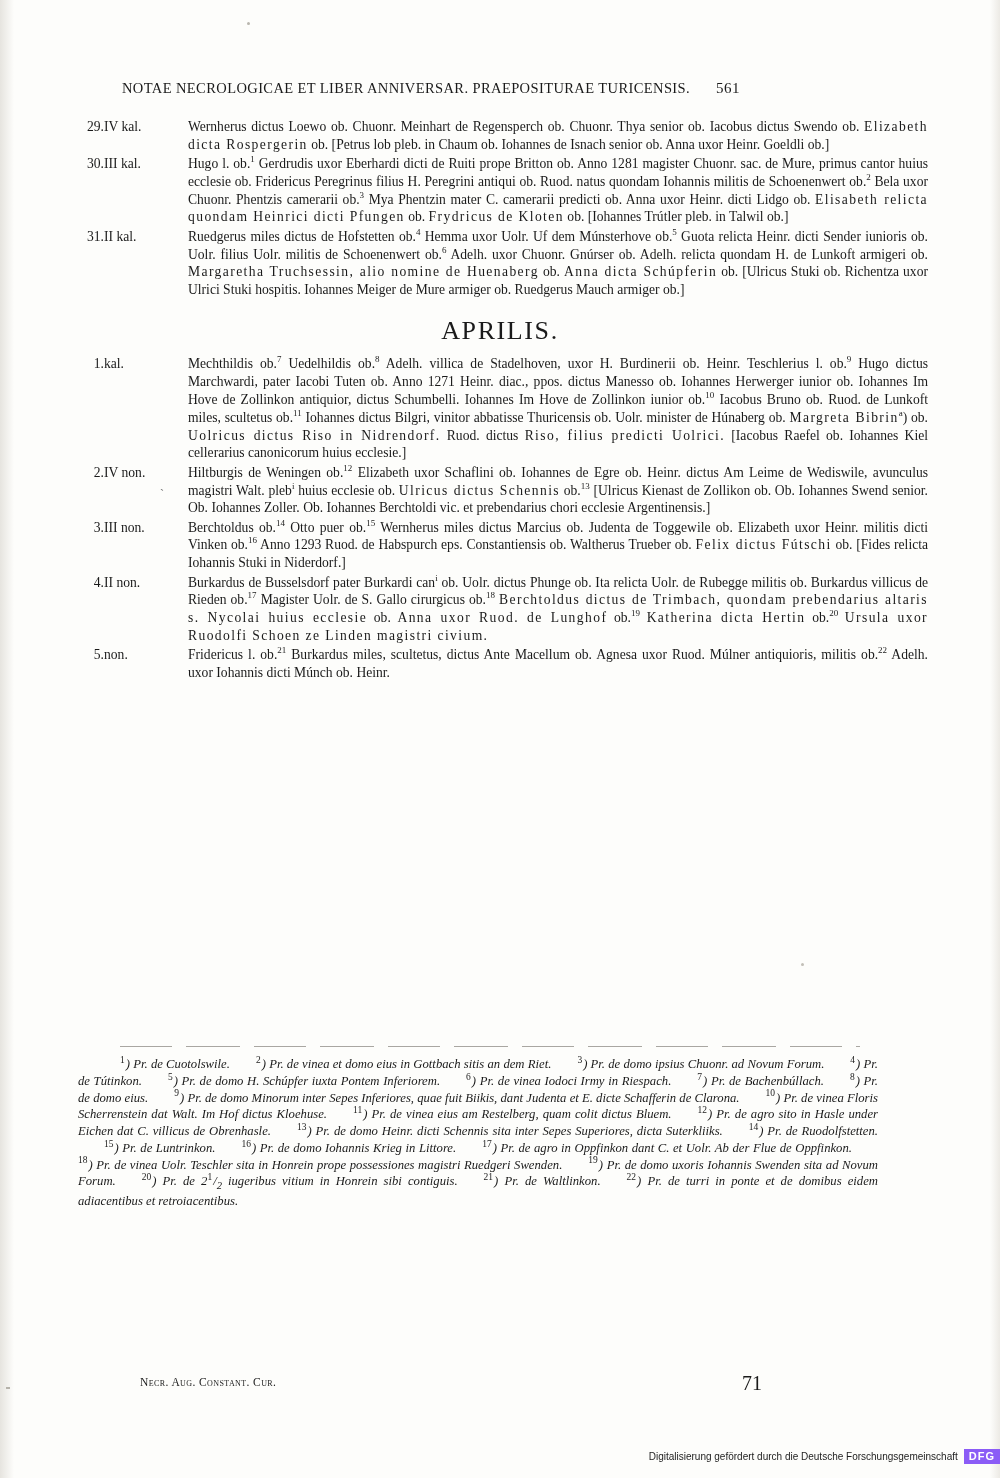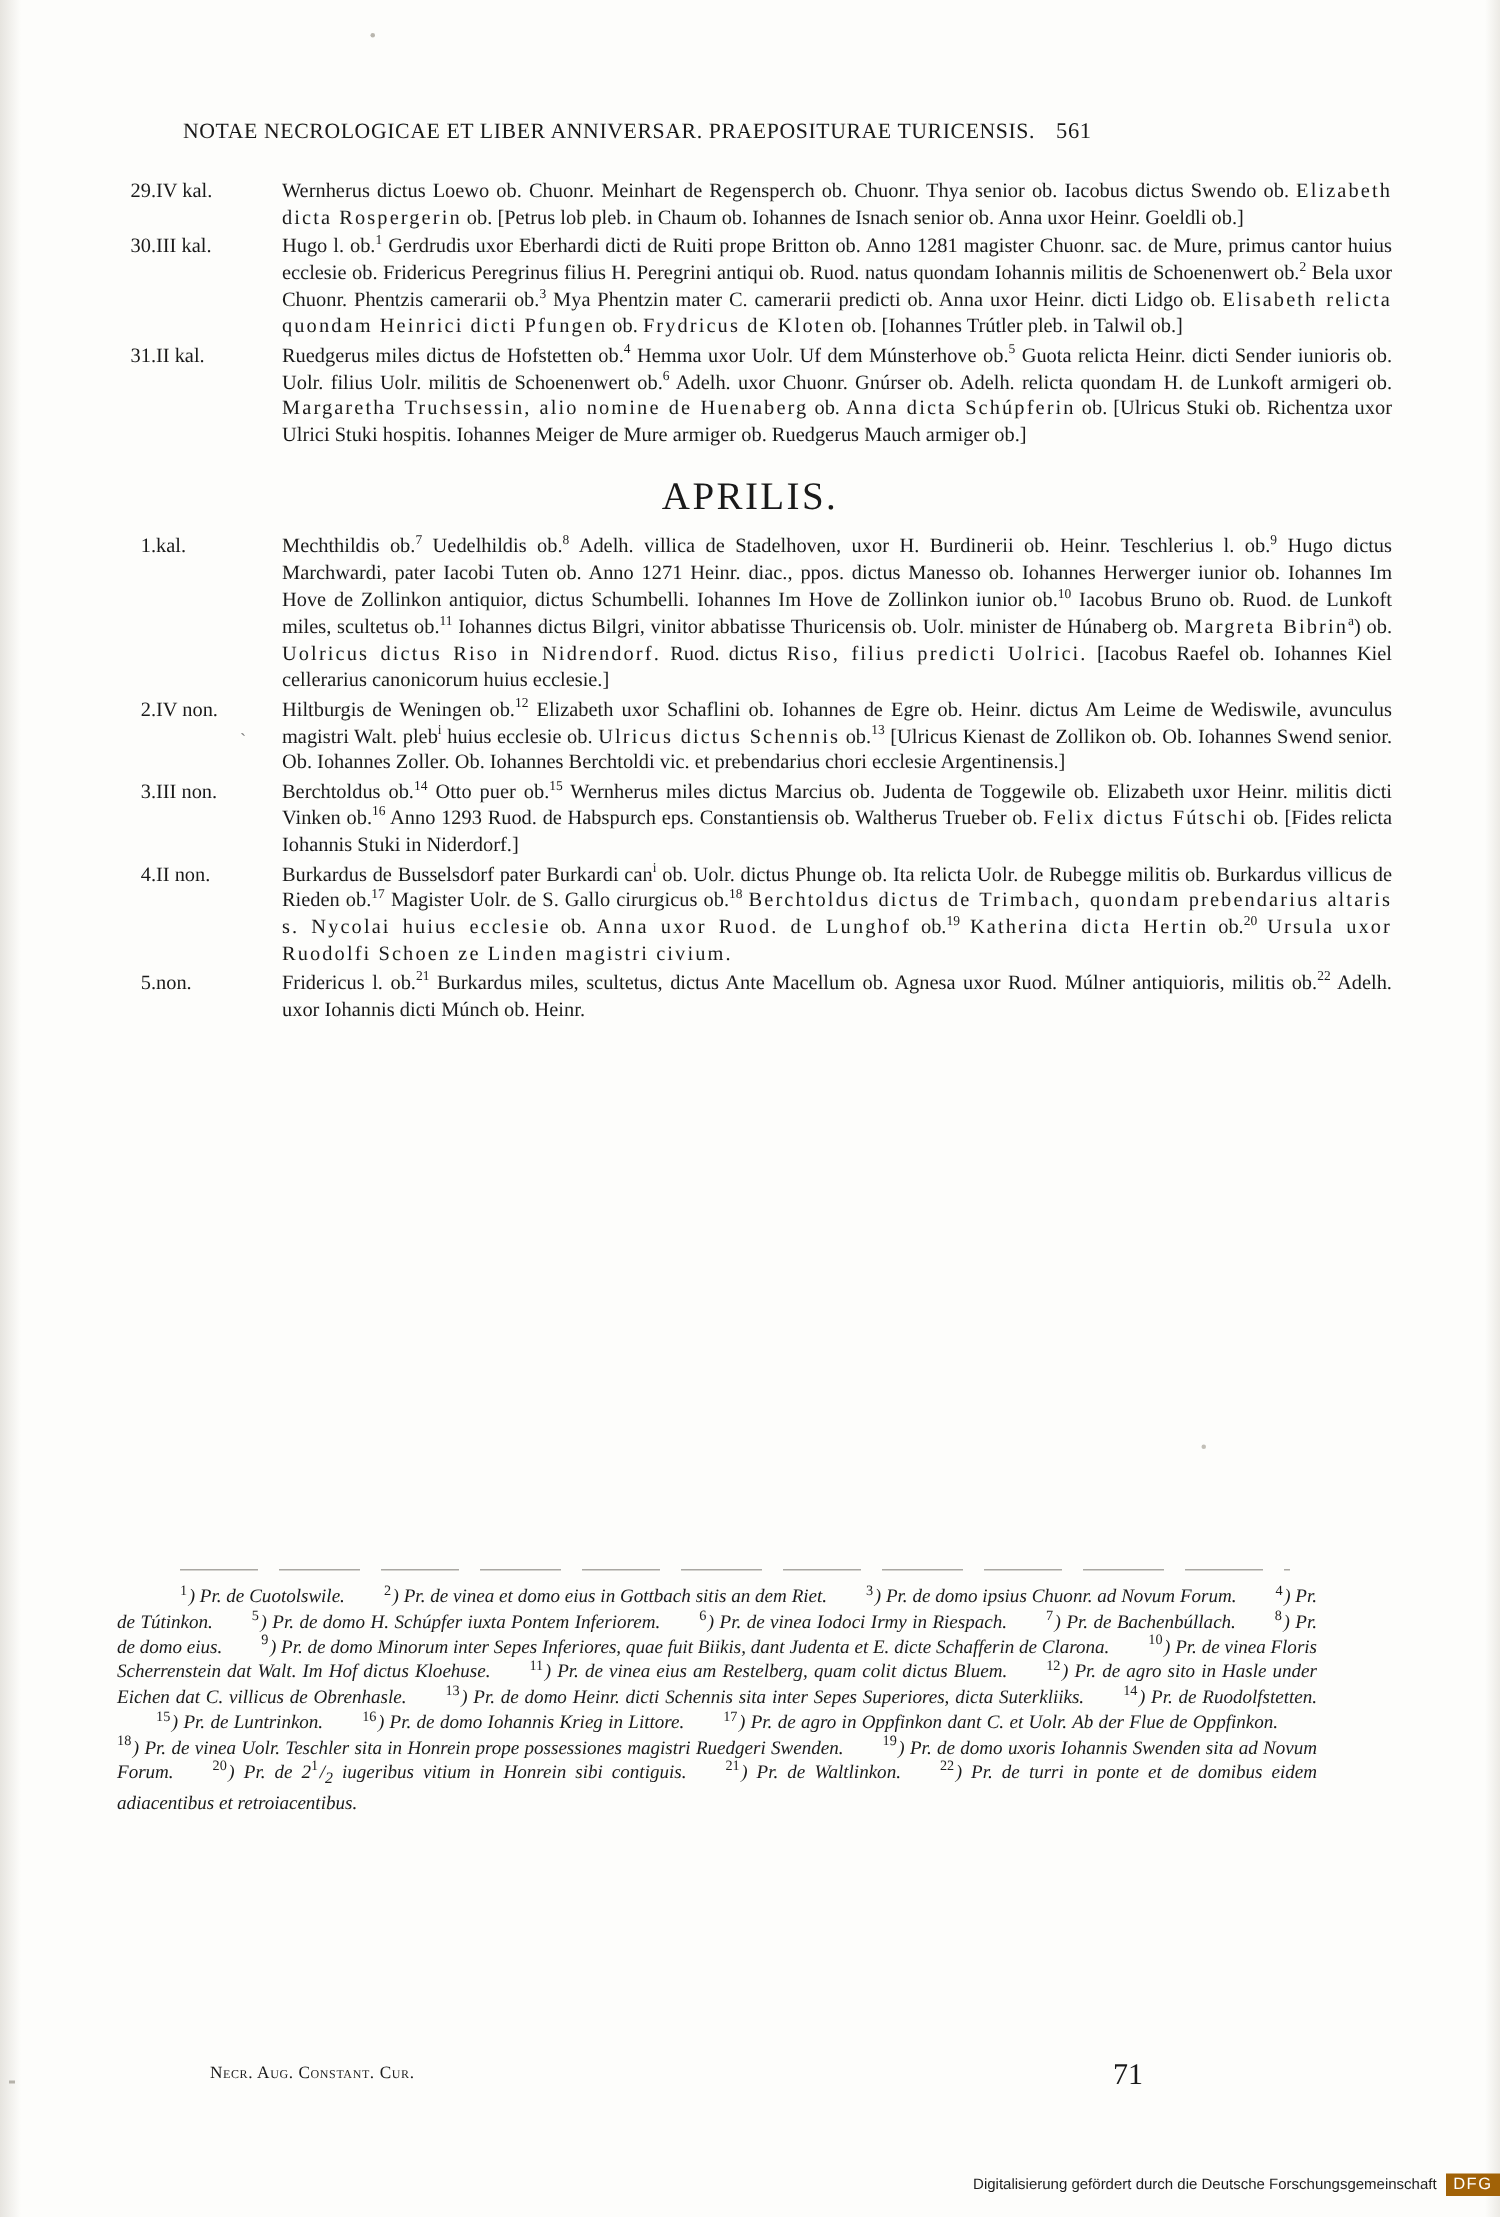--- a/index.html
+++ b/index.html
@@ -35,21 +35,21 @@
     position: absolute;
     left: 122px;
     top: 80px;
     width: 760px;
     font-size: 14.5px;
     letter-spacing: 0.4px;
     font-variant: small-caps;
     white-space: nowrap;
   }
   .running-head .folio {
-    margin-left: 14px;
+    margin-left: 26px;
     font-variant: normal;
     font-size: 15px;
   }
   .content {
     position: absolute;
     left: 60px;
     top: 118px;
     width: 880px;
   }
   table.entries {
@@ -159,23 +159,23 @@
     font-size: 10px;
     color: #1d1d1d;
     display: flex;
     align-items: center;
     justify-content: flex-end;
     gap: 6px;
   }
   .dfg-bar .txt { white-space: nowrap; }
   .dfg-logo {
     display: inline-block;
-    background: #a16207;
+    background: #8b5cf6;
     color: #fff;
-    font-weight: normal;
+    font-weight: bold;
     font-size: 11px;
     letter-spacing: 1px;
     padding: 1px 5px 2px 5px;
     font-family: "Liberation Sans", sans-serif;
   }
 </style>
 </head>
 <body>
 
 <div class="page">

